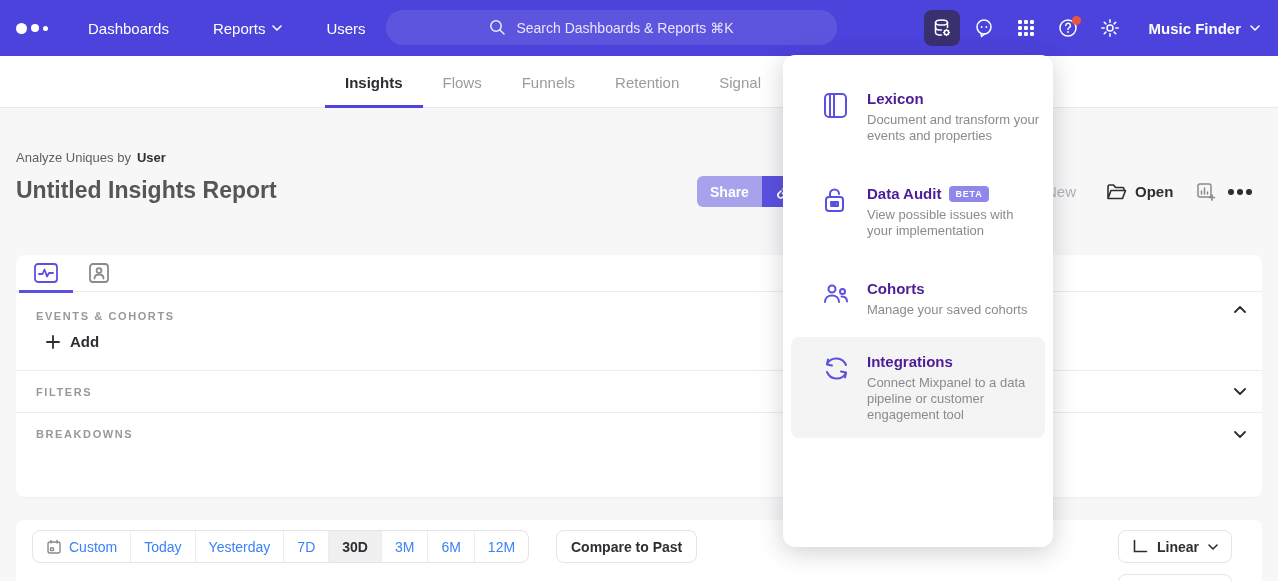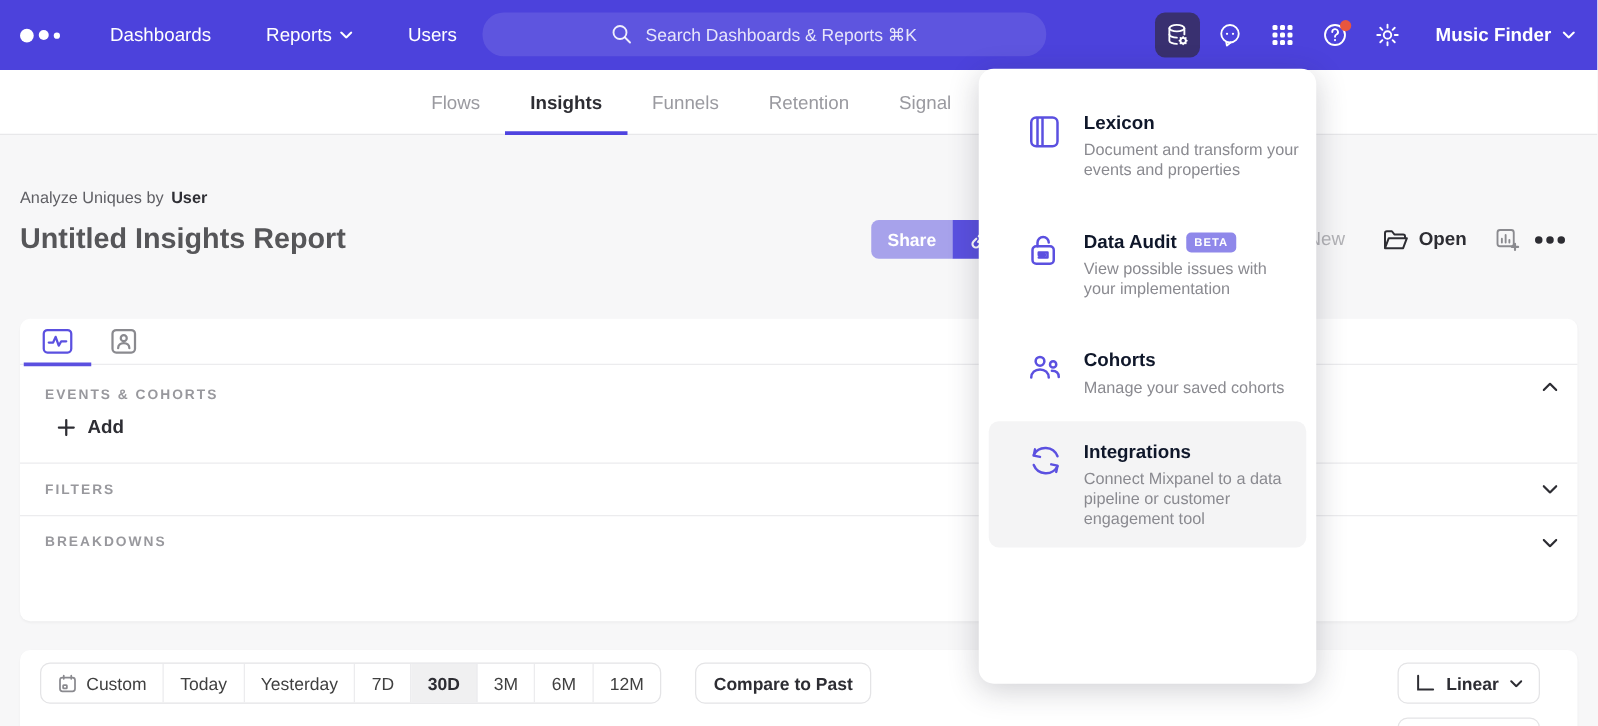--- a/index.html
+++ b/index.html
@@ -67,40 +67,40 @@
   .sec-row { position:relative; height:42px; border-bottom:1px solid #ececee; display:flex; align-items:center;
     padding:0 20px; cursor:pointer; }
   .sec-row:last-child { border-bottom:none; }
   .sec-chev { position:absolute; right:16px; color:#2d2d33; }
 
   
   .bottom-bar { position:absolute; left:16px; top:520px; width:1246px; height:61px; background:#fff;
     border-radius:8px 8px 0 0; box-shadow:0 1px 2px rgba(0,0,0,0.04); }
   .seg { position:absolute; left:16px; top:10px; height:33px; display:flex; align-items:stretch;
     border:1px solid #e4e4e6; border-radius:8px; overflow:hidden; background:#fff; }
-  .seg-item { display:flex; align-items:center; gap:7px; padding:0 13px; font-size:14px; color:#404040;
+  .seg-item { display:flex; align-items:center; gap:7px; padding:0 13px; font-size:14px; color:#3b82f6;
     border-right:1px solid #ececee; cursor:pointer; white-space:nowrap; }
   .seg-item:last-child { border-right:none; }
   .seg-item.active { background:#f0f0f1; color:#2d2d33; font-weight:700; }
   .btn { position:absolute; top:10px; height:33px; display:flex; align-items:center; gap:9px; padding:0 14px;
     border:1px solid #e4e4e6; border-radius:8px; background:#fff; font-size:14px; font-weight:600;
     color:#2d2d33; cursor:pointer; white-space:nowrap;justify-content:center; }
   .btn-compare { left:540px; }
   .btn-right-group { position:absolute; right:30px; top:10px; display:flex; gap:11px;flex-direction:column; }
   .btn2 { height:33px; display:flex; align-items:center; gap:9px; padding:0 13px; border:1px solid #e4e4e6;
     border-radius:8px; background:#fff; font-size:14px; font-weight:600; color:#2d2d33; cursor:pointer; }
 
   
   .dropdown { position:absolute; left:783px; top:55px; width:270px; height:492px; background:#fff;
     border-radius:12px; box-shadow:0 5px 24px rgba(40,40,60,0.22); z-index:10; padding:0 8px; }
   .dd-item { display:flex; gap:18px; padding-left:32px; cursor:pointer; }
   .dd-item.hl { background:#f4f4f5; border-radius:8px; padding-top:16px; height:101px; }
   .dd-icon { width:26px; flex:0 0 26px; color:#5b50e0; padding-top:2px; }
   .dd-title-row { display:flex; align-items:center; gap:8px; }
-  .dd-title { font-size:15px; font-weight:700; color:#0f172a; }
+  .dd-title { font-size:15px; font-weight:700; color:#4c1d95; }
   .dd-badge { background:#8f88ea; color:#fff; font-size:9px; font-weight:700; letter-spacing:0.8px;
     padding:3px 6px; border-radius:4px; }
   .dd-desc { margin-top:5px; font-size:13px; line-height:1.22; color:#8a8a90; max-width:175px; }
   .mt35{margin-top:35px;} .h95{height:95px;} .h57{height:57px;}
 </style>
 </head>
 <body>
 
 <div class="navbar">
   <div class="logo">
@@ -178,25 +178,25 @@
       <span>Music Finder</span>
       <svg width="10" height="6" viewBox="0 0 10 6">
           <polyline points="1,1 5,5 9,1" fill="none" stroke="#fff" stroke-width="1.6" stroke-linecap="round" stroke-linejoin="round"></polyline>
         </svg>
     </span>
   </div>
 </div>
 
 <div class="tabbar">
   <div class="tabs">
+    <span class="tab active">
+        <span>Insights</span>
+      </span>
     <span class="tab">
         <span>Flows</span>
-      </span>
-    <span class="tab active">
-        <span>Insights</span>
       </span>
     <span class="tab">
         <span>Funnels</span>
       </span>
     <span class="tab">
         <span>Retention</span>
       </span>
     <span class="tab">
         <span>Signal</span>
       </span>

